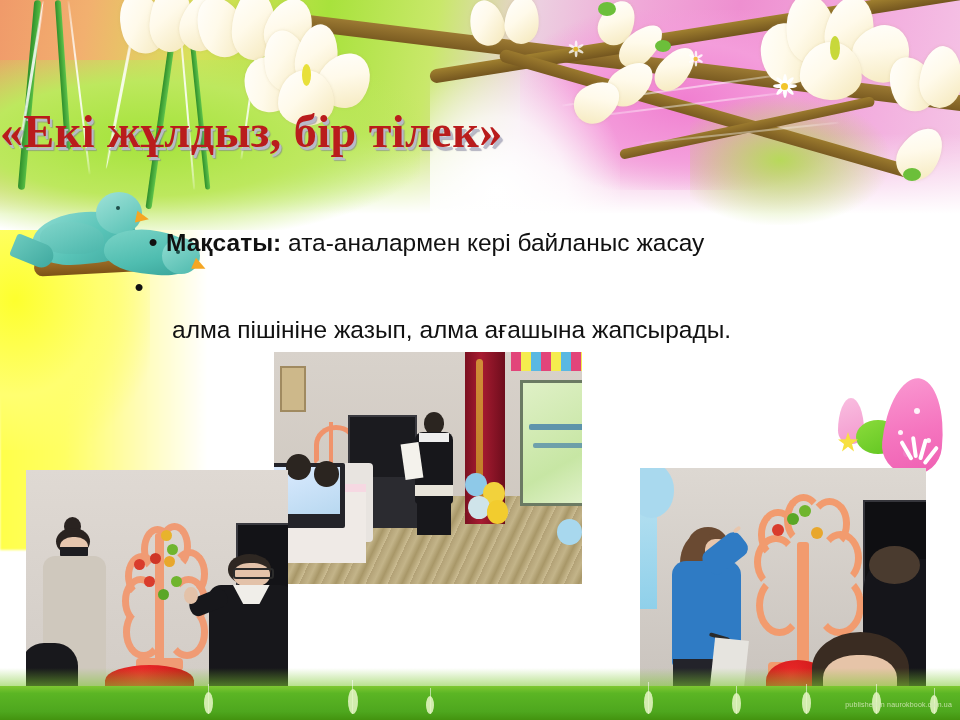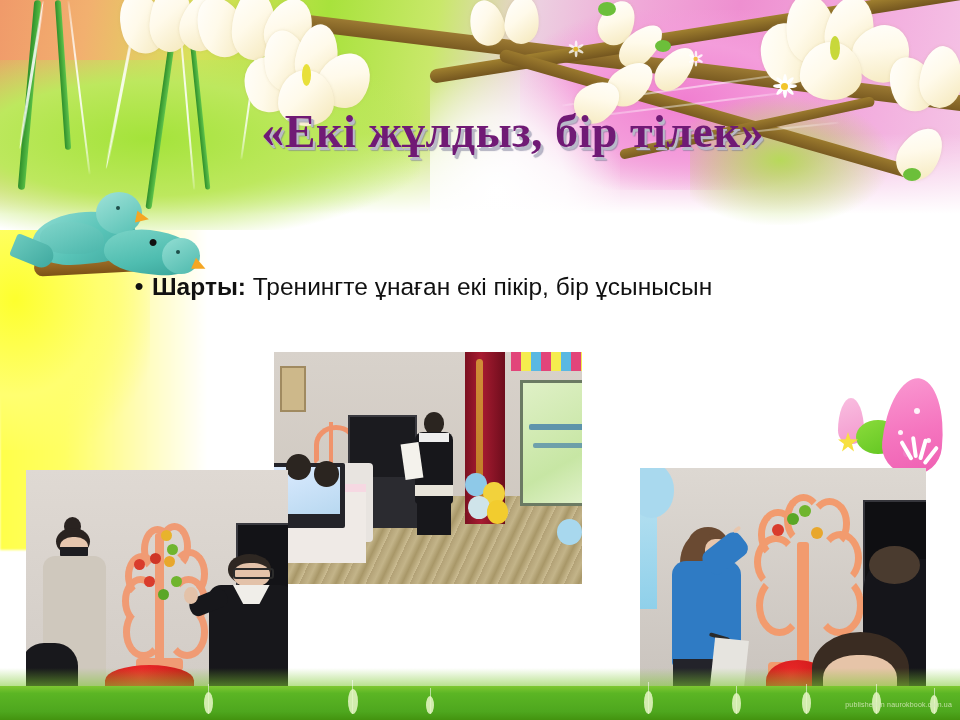--- a/index.html
+++ b/index.html
@@ -61,23 +61,23 @@
   .petal{position:absolute;background:linear-gradient(135deg,#ffffff 0%,#fffaea 45%,#f4e7b8 100%);
     border-radius:50% 50% 50% 50%/60% 60% 40% 40%;box-shadow:0 0 3px rgba(180,160,100,.25);}
   .core{position:absolute;background:#e8e03a;border-radius:50%;}
 
   .daisy{position:absolute;}
   .daisy i{position:absolute;display:block;background:#ffffff;border-radius:50%;
     width:4px;height:13px;left:9px;top:0;transform-origin:2px 12px;}
   .daisy .c{position:absolute;left:7px;top:9px;width:7px;height:7px;background:#f2c52c;border-radius:50%;}
 
   
-  .title{position:absolute;left:0;top:104px;width:764px;text-align:right;
+  .title{position:absolute;left:0;top:104px;width:764px;text-align:left;
     font-family:"Liberation Serif",serif;font-weight:bold;font-size:46px;line-height:56px;
-    color:#701a75;letter-spacing:0.5px;
+    color:#b91c1c;letter-spacing:0.5px;
     text-shadow:2px 3px 0 #b9b9c9, 3px 4px 1px rgba(120,120,150,.55);}
   .title .l2{display:block;}
 
   
   .bullets{position:absolute;left:120px;top:224px;width:760px;}
   .brow{position:relative;display:flex;align-items:flex-start;margin-bottom:8px;}
   .bdot{flex:0 0 auto;width:26px;text-align:center;font-size:26px;line-height:36px;color:#111;}
   .btext{font-size:24.5px;line-height:37px;color:#111;}
   .btext b{font-weight:bold;}
   .row1{padding-left:20px;}
@@ -362,27 +362,28 @@
     <div class="eye" style="left:104px;top:28px;"></div>
     <div class="bird-body b2"></div>
     <div class="b2h"></div>
     <div class="beak beak2"></div>
     <div class="eye" style="left:164px;top:72px;"></div>
   </div>
 
   <div class="bullets">
     <div class="brow row1">
       <div class="bdot">•</div>
+      <div class="btext">
+        <b>Мақсаты:</b><span> ата-аналармен кері байланыс жасау</span>
+      </div>
     </div>
     <div class="brow row2">
       <div class="bdot">•</div>
-      <div class="btext">
-        <b>Шарты:</b><span> Тренингте ұнаған екі пікір, бір ұсынысын</span>
-      </div>
-    </div>
+    </div>
+    <div class="cont">алма пішініне жазып, алма ағашына жапсырады.</div>
   </div>
 
   <div>
     <div class="rt-small"></div>
     <div class="rt-leaf"></div>
     <div class="rt-petal"></div>
     <div class="rt-dot" style="left:914px;top:408px;width:6px;height:6px;"></div>
     <div class="rt-dot" style="left:898px;top:430px;width:5px;height:5px;"></div>
     <div class="rt-dot" style="left:926px;top:438px;width:5px;height:5px;"></div>
     <div class="rt-dot" style="left:903px;top:449px;width:8px;height:8px;background:#f07fc4;"></div>

